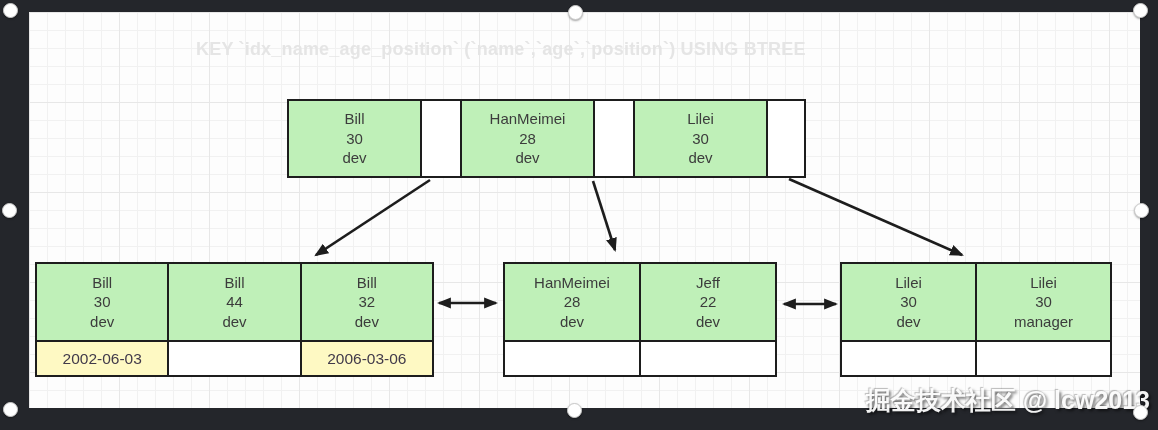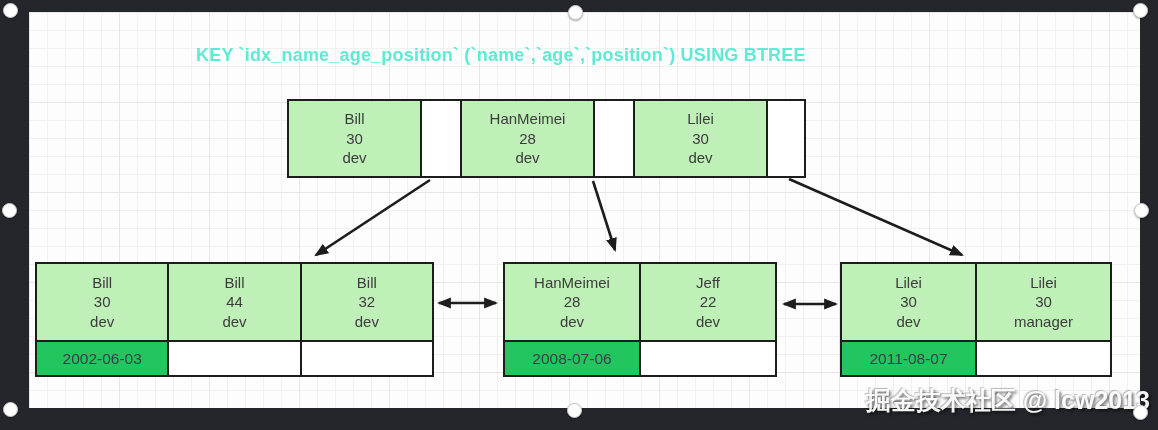--- a/index.html
+++ b/index.html
@@ -13,22 +13,22 @@
     position:absolute;left:29px;top:12px;width:1111px;height:396px;
     background-color:#fdfdfd;
     background-image:
       linear-gradient(to right,#e7e7e7 1px,transparent 1px),
       linear-gradient(to bottom,#e7e7e7 1px,transparent 1px),
       linear-gradient(to right,#f1f1f1 1px,transparent 1px),
       linear-gradient(to bottom,#f1f1f1 1px,transparent 1px);
     background-size:90px 90px,90px 90px,18px 18px,18px 18px;
   }
   .title{
-    position:absolute;left:196px;top:45px;
-    font-size:18px;font-weight:700;color:#5eead4;letter-spacing:.2px;white-space:nowrap;
+    position:absolute;left:196px;top:39px;
+    font-size:18px;font-weight:700;color:#e5e5e5;letter-spacing:.2px;white-space:nowrap;
   }
   
   .root-node{
     position:absolute;left:287px;top:99px;width:519px;height:79px;
     background:#ffffff;border:2px solid #1d1d1d;box-sizing:border-box;
     display:flex;flex-direction:row;align-items:stretch;
   }
   .rcell{display:flex;flex-direction:column;align-items:center;justify-content:center;
     font-size:15px;line-height:1.32;color:#3c3c3c;text-align:center;}
   .rcell.green{width:131px;background:#bff0b8;}
@@ -44,21 +44,21 @@
   .leaf2{left:503px;width:274px;}
   .leaf3{left:840px;width:272px;}
   .leaf-col{flex:1;display:flex;flex-direction:column;}
   .leaf-col + .leaf-col{border-left:2px solid #1d1d1d;}
   .leaf-top{
     height:76px;background:#bff0b8;border-bottom:2px solid #1d1d1d;
     display:flex;flex-direction:column;align-items:center;justify-content:center;
     font-size:15px;line-height:1.3;color:#3c3c3c;text-align:center;
   }
   .leaf-date{
-    flex:1;background:#22c55e;display:flex;align-items:center;justify-content:center;
+    flex:1;background:#fef9c3;display:flex;align-items:center;justify-content:center;
     font-size:15.5px;color:#413a4a;
   }
   
   .arrows{position:absolute;left:0;top:0;width:1158px;height:430px;pointer-events:none;}
   .arrows line{stroke:#1d1d1d;stroke-width:2.6;}
   
   .handle{
     position:absolute;width:15px;height:15px;border-radius:50%;
     background:#ffffff;border:1px solid #c9c9c9;box-sizing:border-box;
     box-shadow:0 1px 2px rgba(0,0,0,.35);
@@ -114,47 +114,46 @@
         <div>44</div>
         <div>dev</div>
       </div>
     </div>
     <div class="leaf-col">
       <div class="leaf-top">
         <div>Bill</div>
         <div>32</div>
         <div>dev</div>
       </div>
+      <div class="leaf-date">2006-03-06</div>
     </div>
   </div>
 <div class="leaf leaf2">
     <div class="leaf-col">
       <div class="leaf-top">
         <div>HanMeimei</div>
         <div>28</div>
         <div>dev</div>
       </div>
-      <div class="leaf-date">2008-07-06</div>
     </div>
     <div class="leaf-col">
       <div class="leaf-top">
         <div>Jeff</div>
         <div>22</div>
         <div>dev</div>
       </div>
     </div>
   </div>
 <div class="leaf leaf3">
     <div class="leaf-col">
       <div class="leaf-top">
         <div>Lilei</div>
         <div>30</div>
         <div>dev</div>
       </div>
-      <div class="leaf-date">2011-08-07</div>
     </div>
     <div class="leaf-col">
       <div class="leaf-top">
         <div>Lilei</div>
         <div>30</div>
         <div>manager</div>
       </div>
     </div>
   </div>
 

